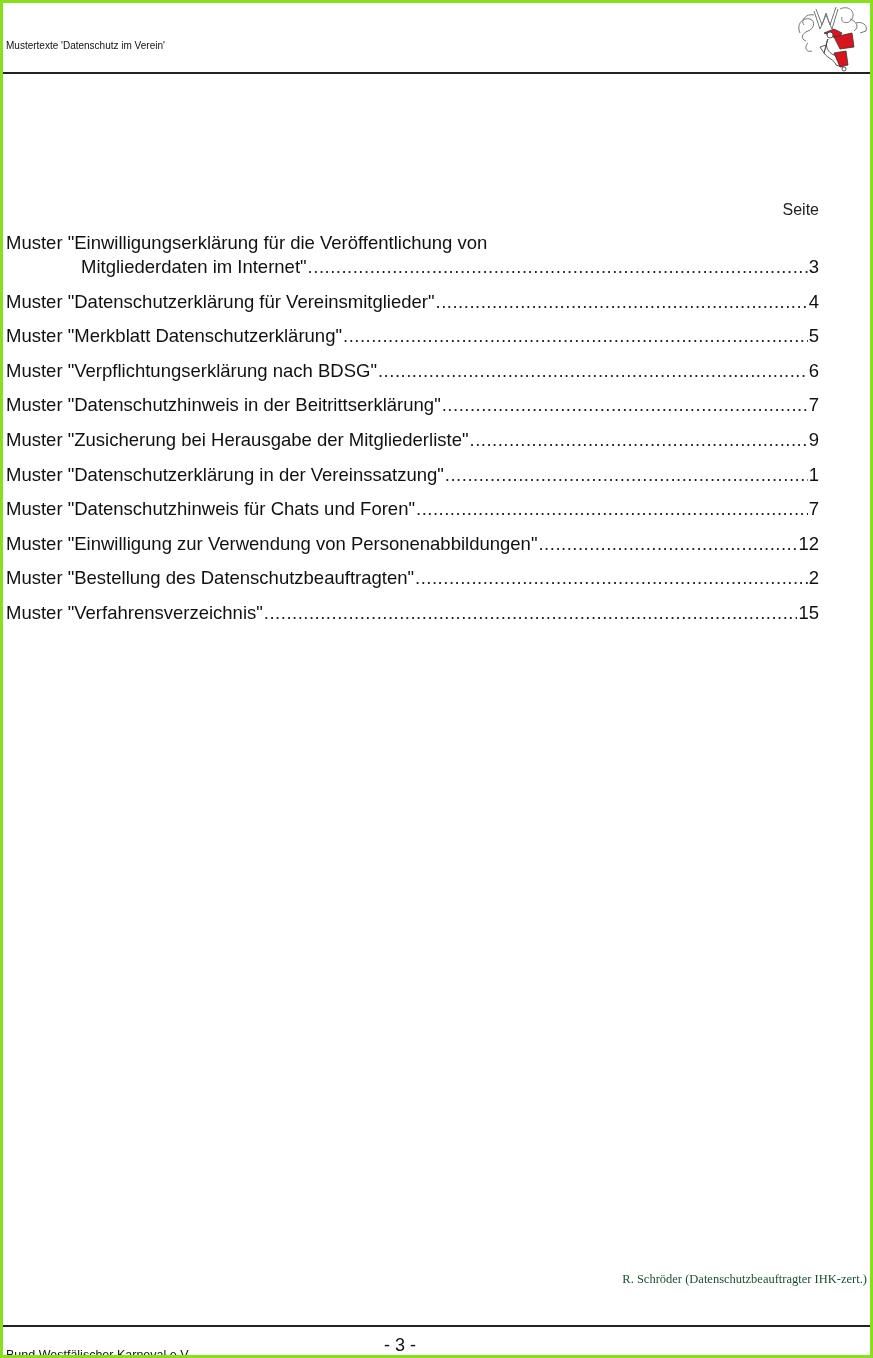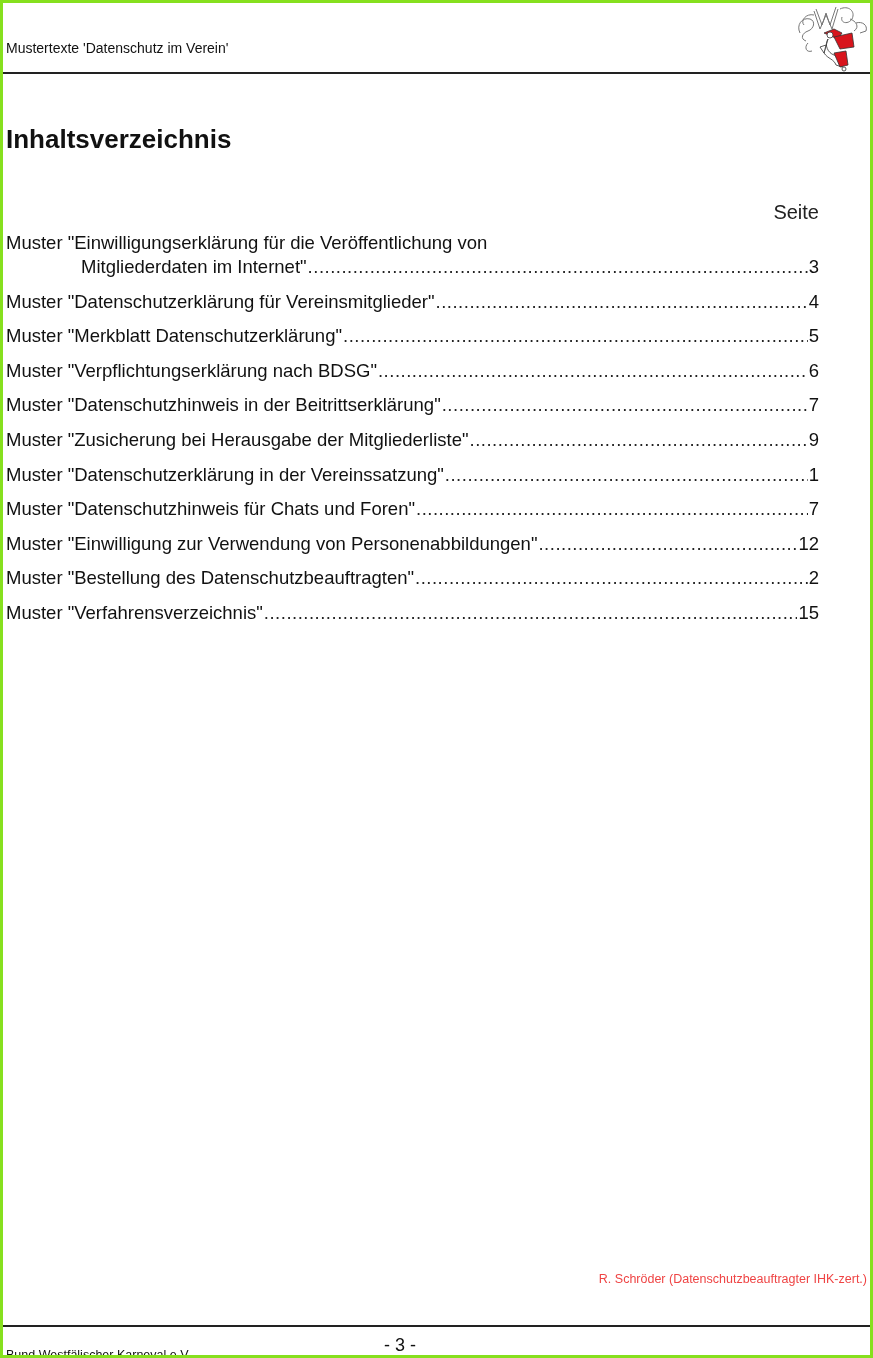--- a/index.html
+++ b/index.html
@@ -26,21 +26,21 @@
     }
     .page {
       position: absolute;
       left: 0; top: 0;
       width: 873px; height: 1358px;
     }
     .header-title {
       position: absolute;
       left: 6px;
       top: 40px;
-      font-size: 14px;
+      font-size: 10px;
       color: #111;
     }
     .logo {
       position: absolute;
       left: 794px;
       top: 3px;
       width: 76px;
       height: 70px;
     }
     .header-rule {
@@ -58,21 +58,21 @@
       font-size: 26px;
       font-weight: bold;
       color: #111;
     }
     .seite-label {
       position: absolute;
       left: 760px;
       width: 59px;
       text-align: right;
       top: 201px;
-      font-size: 20px;
+      font-size: 16px;
       color: #222;
     }
     .toc {
       position: absolute;
       left: 6px;
       top: 231px;
       width: 813px;
     }
     .toc-entry {
       font-size: 18.5px;
@@ -127,21 +127,22 @@
       left: 384px;
       top: 1335px;
       font-size: 18px;
       color: #111;
     }
     .footer-right {
       position: absolute;
       right: 6px;
       top: 1272px;
       font-size: 12.5px;
-      color: #ef4444;
+      color: #14532d;
+      font-family: Liberation Serif, serif;
     }
   </style>
 </head>
 <body>
 
 <div class="frame"></div>
 
 <div class="page">
 
   <div class="header-title">Mustertexte 'Datenschutz im Verein'</div>
@@ -167,21 +168,20 @@
         <path d="M34 36 C30 42, 34 50, 40 52 C46 54, 50 58, 48 64 L42 62 C40 56, 34 56, 30 50 Z" fill="#fff" stroke="#333" stroke-width="0.8"></path>
         <path d="M40 50 L52 48 L54 62 L46 64 Z" fill="#d8141c" stroke="#333" stroke-width="0.8"></path>
         <path d="M26 44 L32 42 L30 50 Z" fill="#fff" stroke="#333" stroke-width="0.8"></path>
         <circle cx="50" cy="66" r="2" fill="#fff" stroke="#333" stroke-width="0.8"></circle>
       </g>
     </svg>
   </div>
 
   <div class="header-rule"></div>
 
-  <h1 class="toc-title" style="margin:0;">Inhaltsverzeichnis</h1>
 
   <div class="seite-label">Seite</div>
 
   <div class="toc">
 
     <div class="toc-entry">
       <div class="toc-line">
         <span class="toc-text">Muster "Einwilligungserklärung für die Veröffentlichung von</span>
       </div>
       <div class="toc-line indent">

